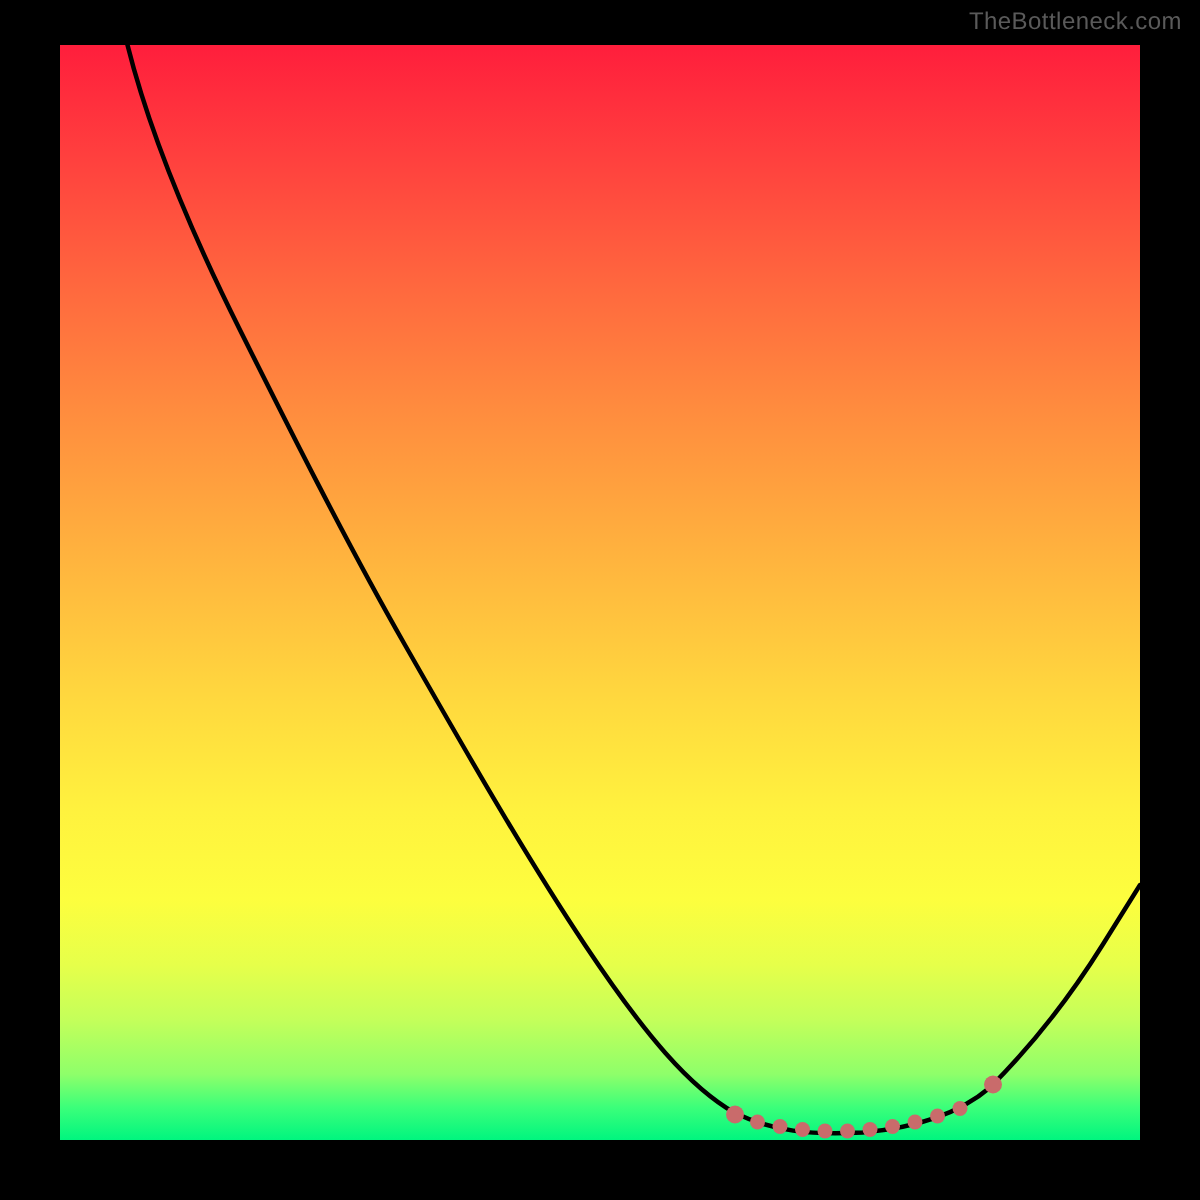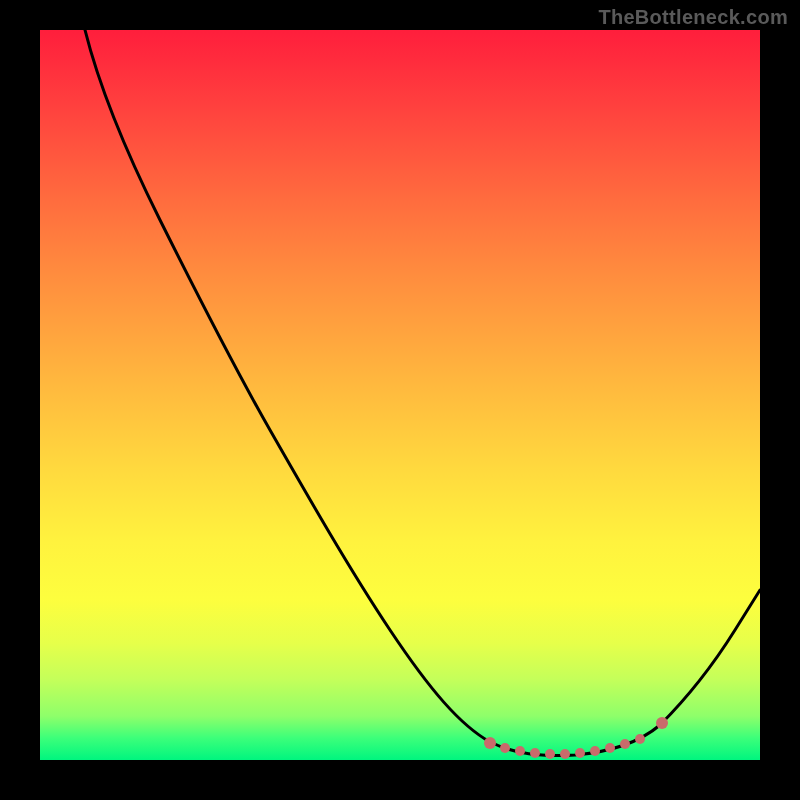--- a/index.html
+++ b/index.html
@@ -10,22 +10,22 @@
     height: 800px;
     overflow: hidden;
     position: relative;
     font-family: Arial, Helvetica, sans-serif;
   }
   .watermark {
     position: absolute;
     top: 6px;
     right: 12px;
     color: #5a5a5a;
-    font-size: 20px;
-    font-weight: 700;
+    font-size: 16px;
+    font-weight: 400;
     letter-spacing: 0.3px;
     z-index: 10;
   }
   .chart-area {
     position: absolute;
     left: 40px;
     top: 30px;
     width: 720px;
     height: 730px;
     background: linear-gradient(to bottom,

